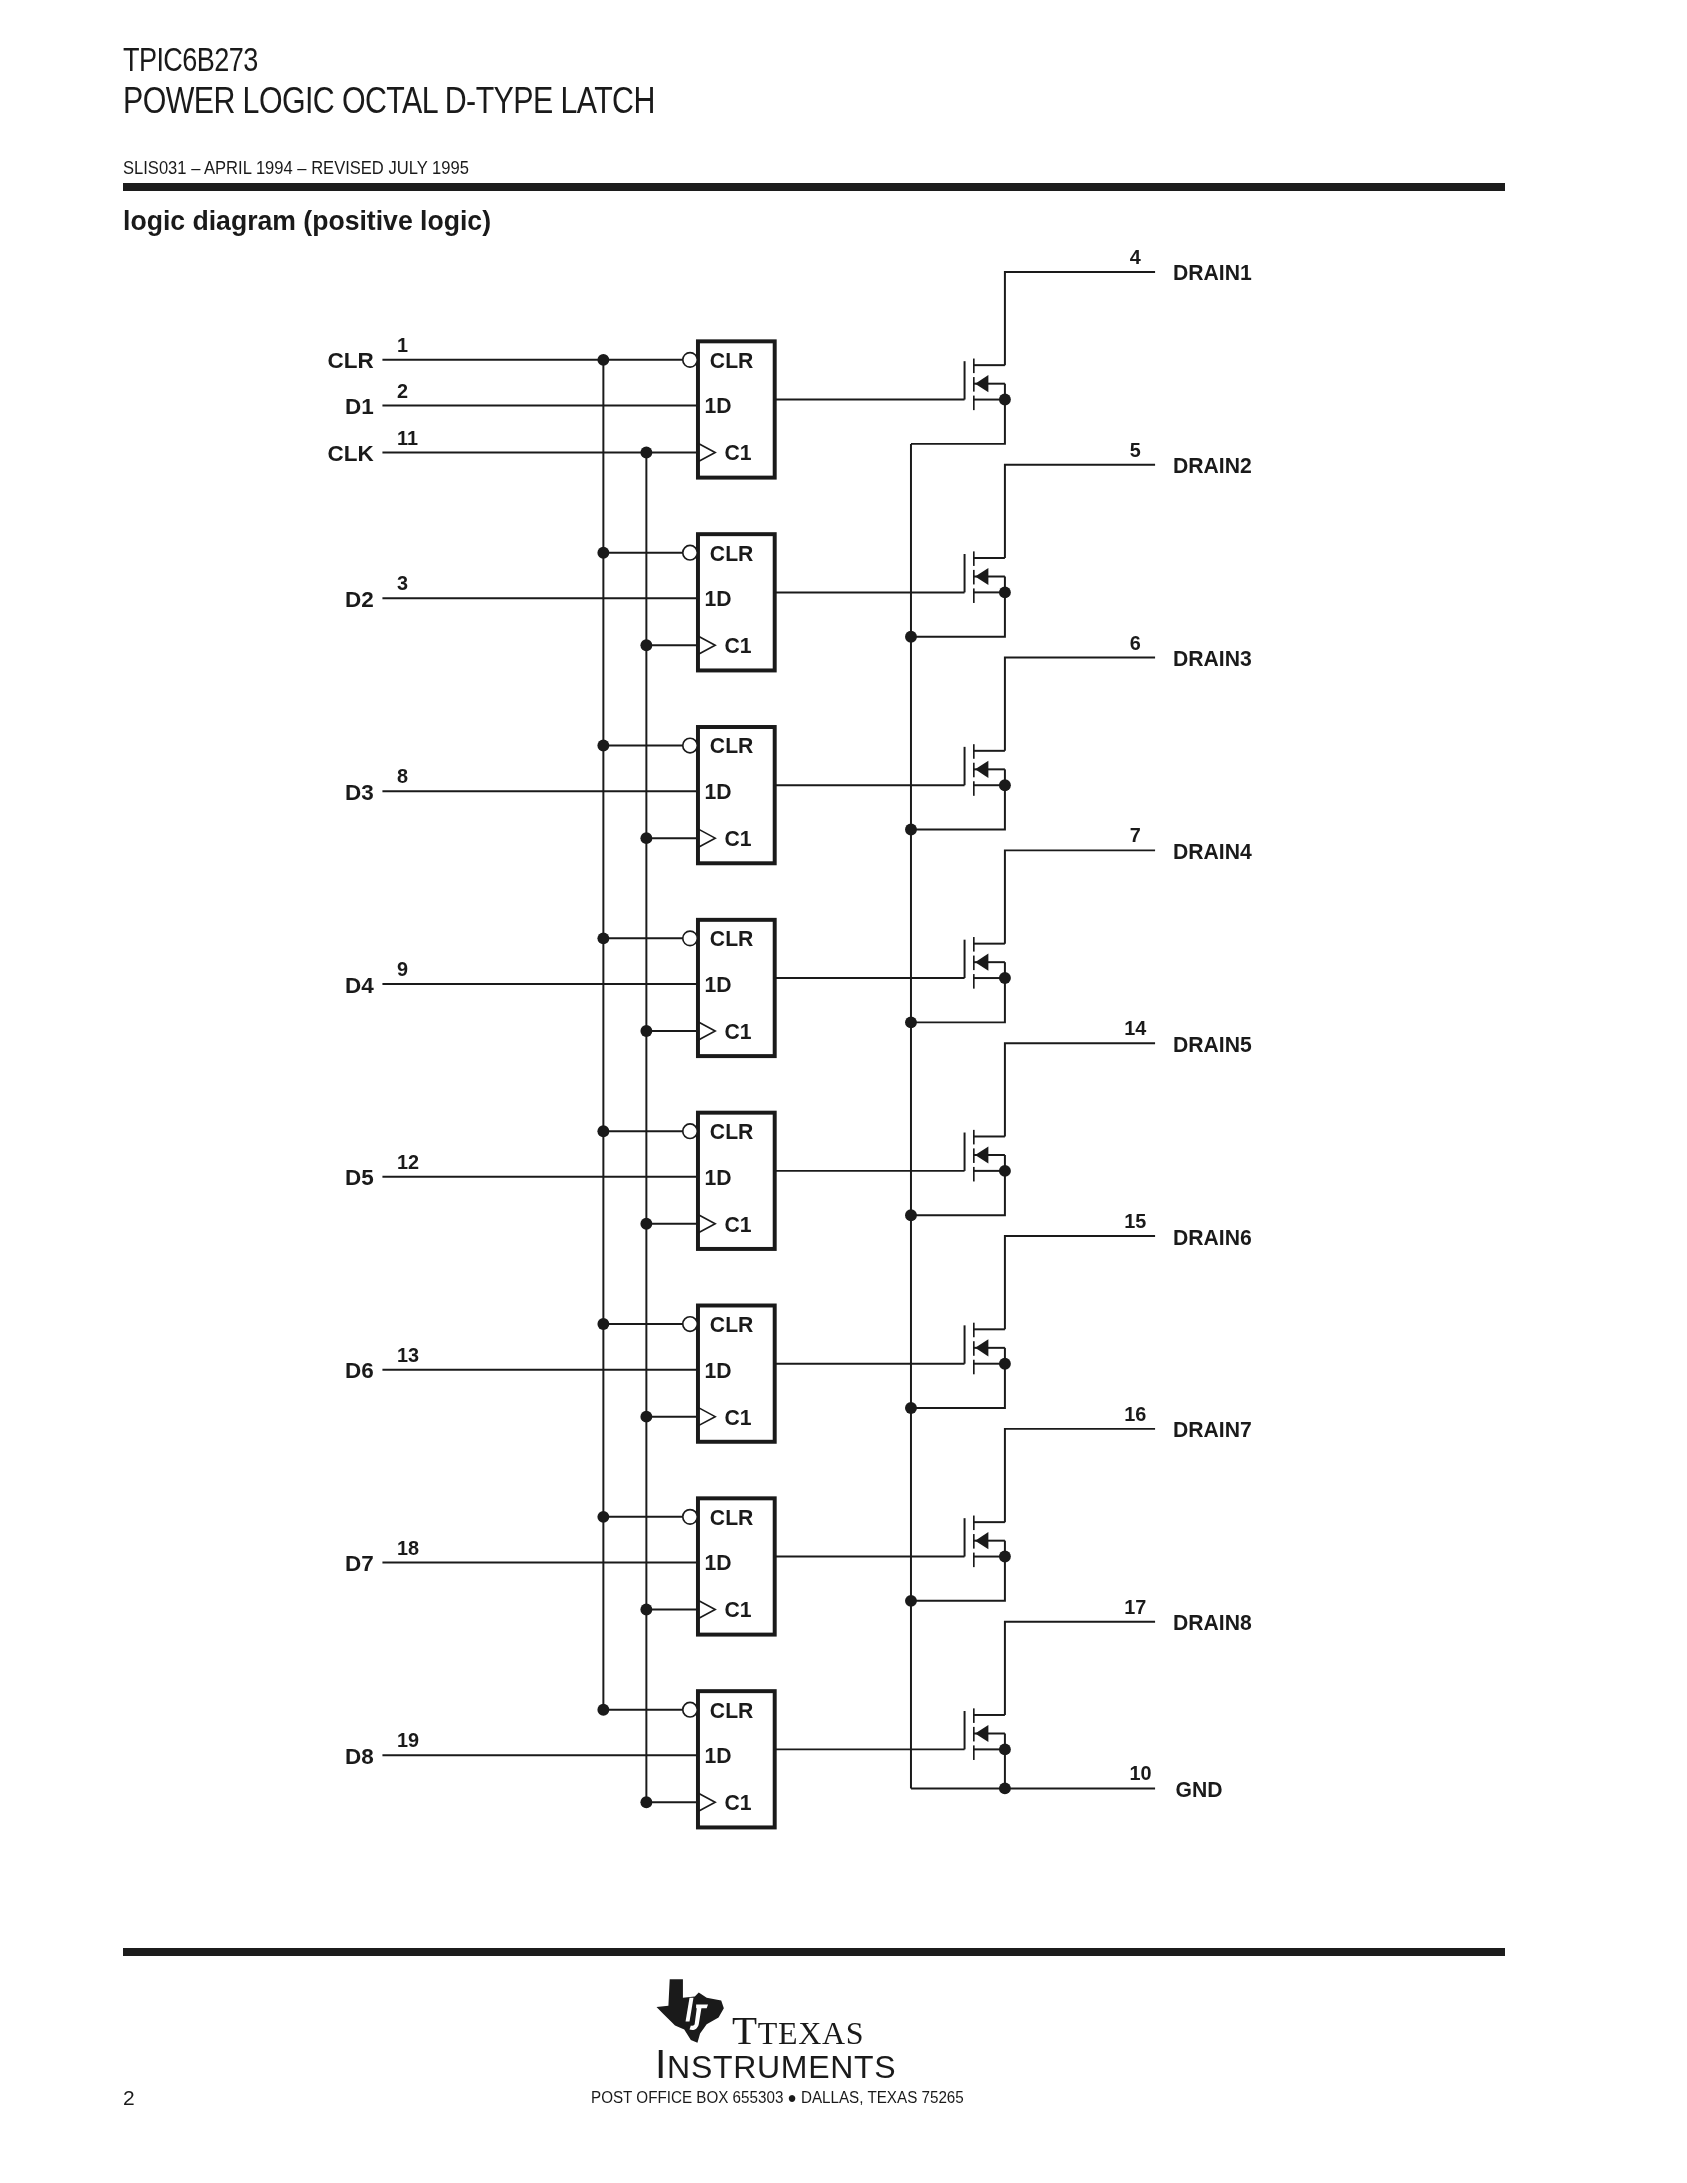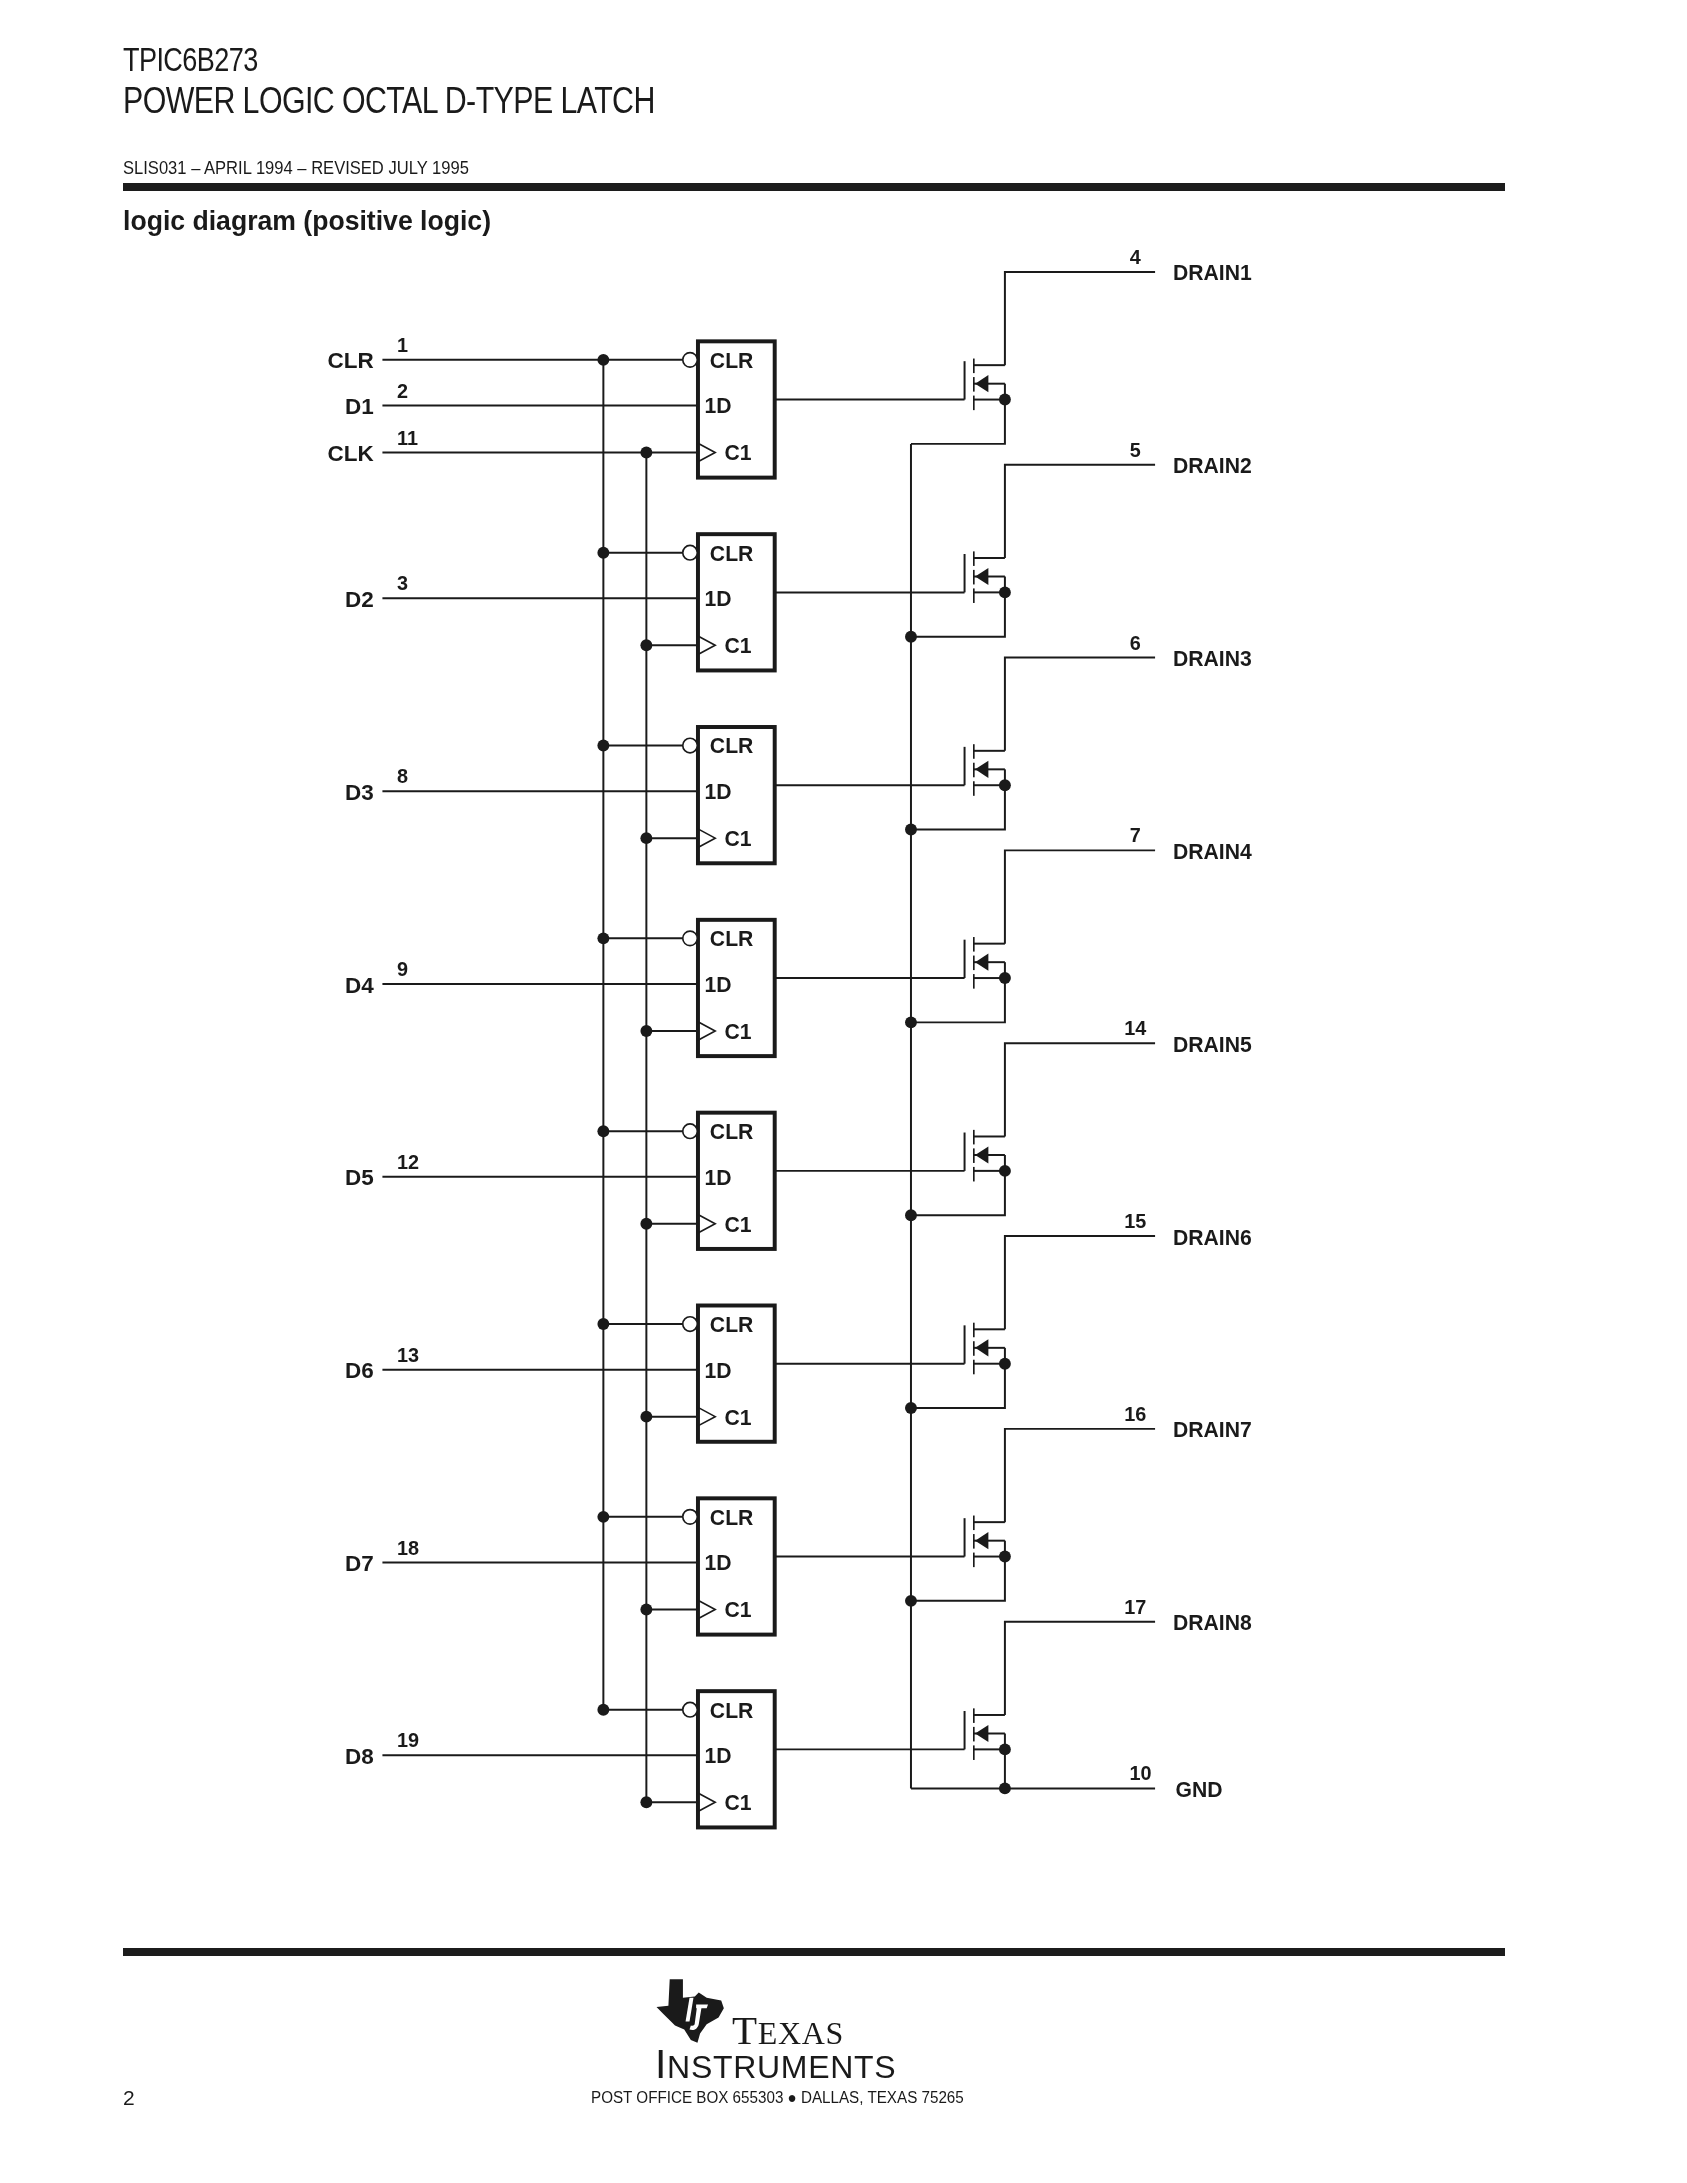--- a/index.html
+++ b/index.html
@@ -282,18 +282,18 @@
 <div class="abs rule" style="top:1948px;"></div>
 
 <div class="abs" style="left:655px; top:1978px;">
   <svg width="73" height="66" viewBox="0 0 110 100">
     <path d="M22 2 L42 2 L42 30 L60 28 L66 22 L78 30 L100 34 L104 46 L96 60 L78 70 L68 84 L64 98 L54 94 L44 78 L30 72 L22 64 L12 54 L2 44 L20 42 Z" fill="#1a1a1a"></path>
     <path d="M52 30 L58 30 L52 66 L46 66 Z" fill="#ffffff"></path>
     <circle cx="58" cy="22" r="4" fill="#ffffff"></circle>
     <path d="M62 40 L80 40 L78 46 L70 46 L66 70 C64 78 58 80 52 78 L54 72 C58 73 60 71 60 68 L63 46 L62 46 Z" fill="#ffffff"></path>
   </svg>
 </div>
-<div class="abs ti-text1"><span>T</span><span class="small">EXAS</span></div>
+<div class="abs ti-text1"><span>T</span><span class="small">TEXAS</span></div>
 <div class="abs ti-text2"><span>I</span><span class="small">NSTRUMENTS</span></div>
 
 <div class="abs page-num">2</div>
 <div class="abs footer-addr">POST OFFICE BOX 655303 ● DALLAS, TEXAS 75265</div>
 
 
 </body></html>

